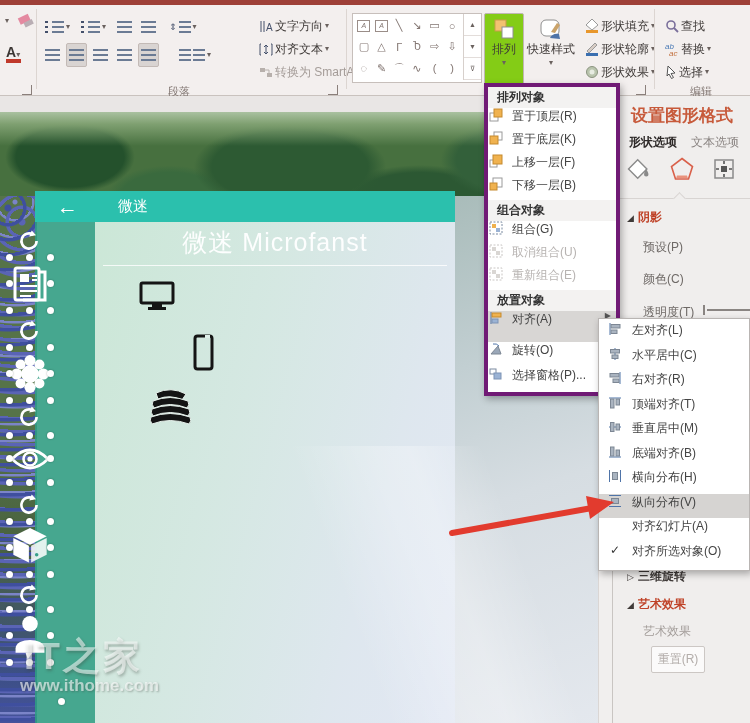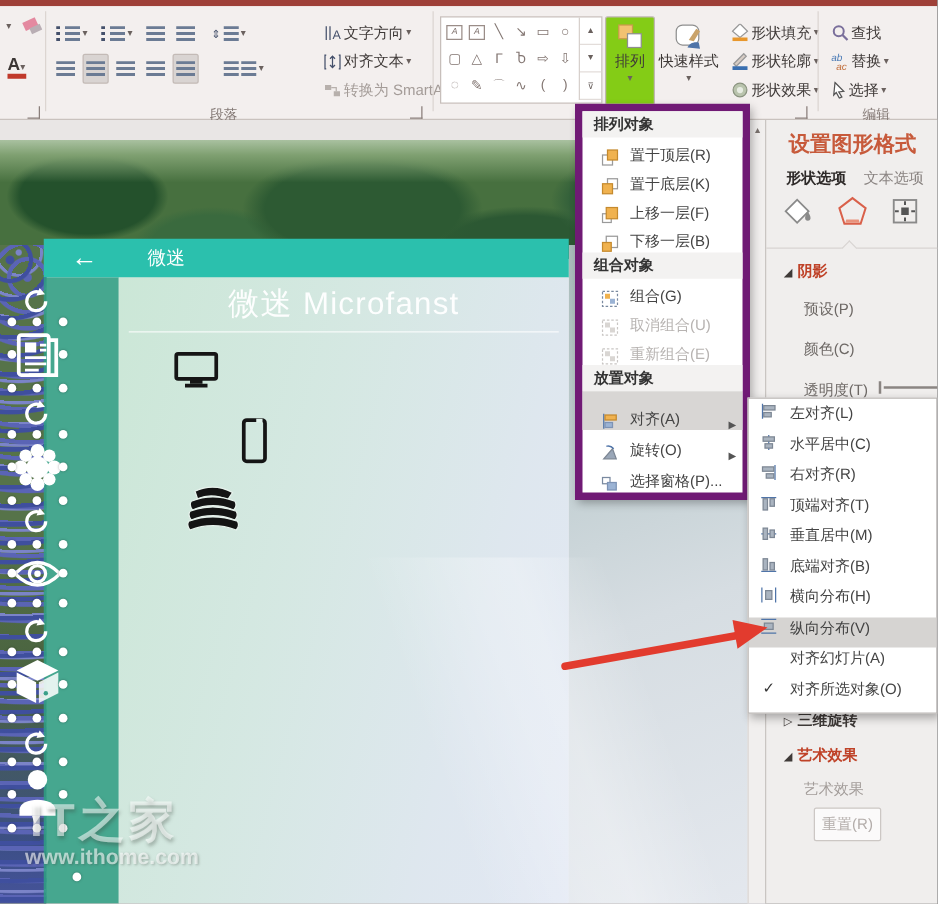--- a/index.html
+++ b/index.html
@@ -81,23 +81,23 @@
   .p-notch{position:absolute;left:62px;top:98px;width:8px;height:8px;background:#f0eeed;border-left:1px solid #d8d4d2;border-top:1px solid #d8d4d2;transform:rotate(45deg);}
   .p-sec{position:absolute;left:14px;font-size:12px;font-weight:700;color:#bf4228;}
   .p-sec .tri{color:#3f3a38;font-size:9px;margin-right:4px;}
   .p-sec.dark{color:#3f3a38;font-weight:400;}
   .p-item{position:absolute;left:30px;font-size:12px;color:#6e6966;}
   .p-item.dim{color:#a29c99;}
   .slider-line{position:absolute;left:94px;top:213px;width:44px;height:2px;background:#8a8582;}
   .slider-tick{position:absolute;left:90px;top:209px;width:2px;height:10px;background:#8a8582;}
   .reset-btn{position:absolute;left:38px;top:550px;width:52px;height:25px;background:#fbfafa;border:1px solid #ccc7c4;border-radius:2px;font-size:12px;color:#b3adaa;display:flex;align-items:center;justify-content:center;}
   
-  .menu{position:absolute;left:460px;top:83px;width:128px;background:#fff;border:6px solid #701a75;box-shadow:2px 3px 7px rgba(0,0,0,.3);font-size:12px;color:#444;}
+  .menu{position:absolute;left:484px;top:83px;width:128px;background:#fff;border:4px solid #701a75;box-shadow:2px 3px 7px rgba(0,0,0,.3);font-size:12px;color:#444;}
   .m-h{height:21px;line-height:21px;padding-left:9px;font-weight:700;color:#333;background:#f3f2f1;}
-  .m-i{height:23px;display:flex;align-items:flex-end;gap:8px;padding-left:14px;position:relative;}
+  .m-i{height:23px;display:flex;align-items:flex-start;gap:8px;padding-left:0;position:relative;}
   .m-i.dis{color:#b7b3b1;}
   .m-i.hil{background:#d8d6d4;}
   .m-ic{width:16px;display:flex;justify-content:center;}
   .m-sub{position:absolute;right:5px;font-size:8px;color:#555;}
   
   .submenu{position:absolute;left:598px;top:318px;width:150px;background:#fff;border:1px solid #b9b5b3;box-shadow:2px 3px 7px rgba(0,0,0,.3);font-size:12px;color:#444;padding:3px 0;}
   .s-i{height:24.5px;display:flex;align-items:flex-start;gap:9px;padding-left:8px;}
   .s-i.hil{background:#d6d4d2;}
   .s-ic{width:16px;display:flex;justify-content:center;}
   .chk{font-size:12px;color:#333;font-weight:700;}

